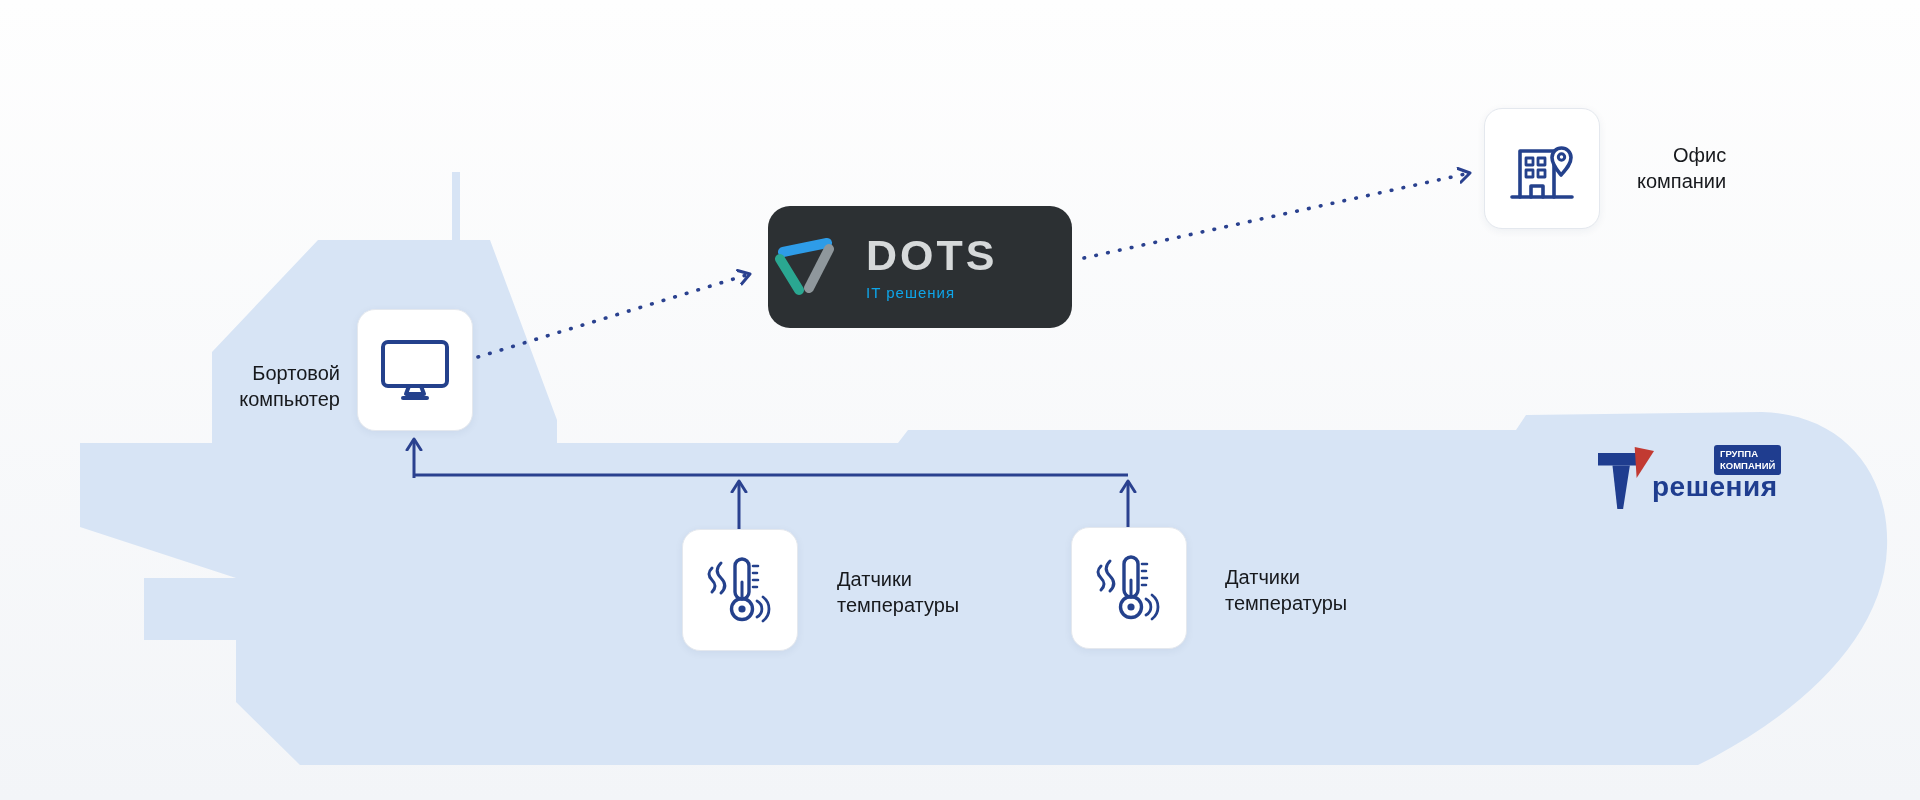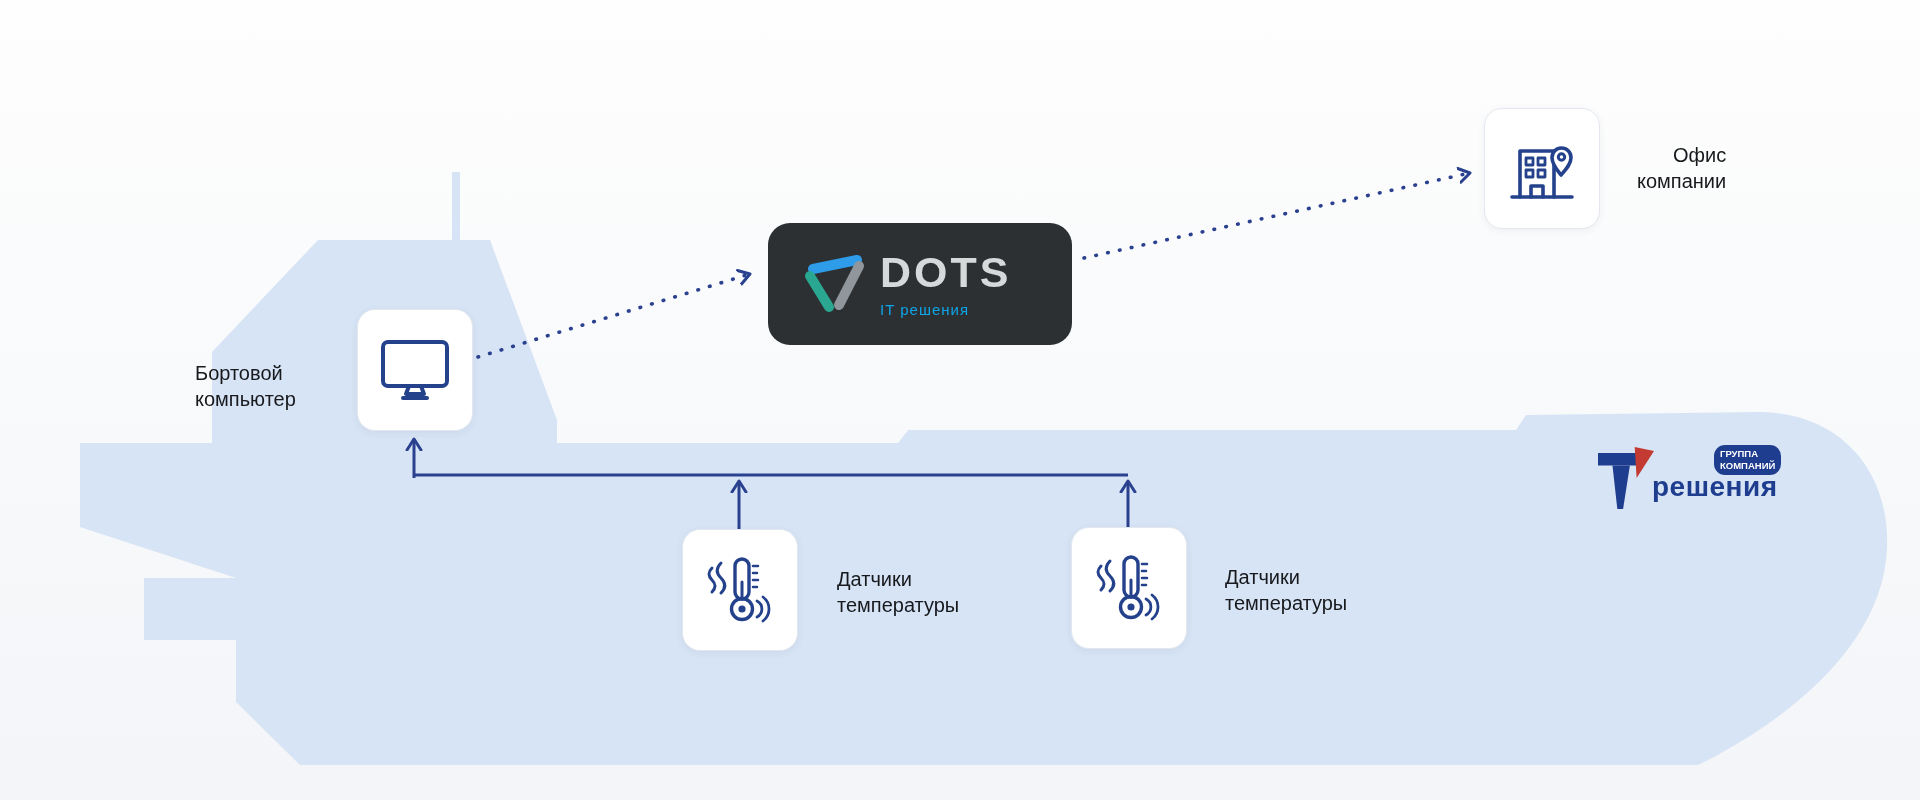--- a/index.html
+++ b/index.html
@@ -28,37 +28,35 @@
   .card-sensor1  { left: 682px;  top: 529px; width: 114px; height: 120px; }
   .card-sensor2  { left: 1071px; top: 527px; width: 114px; height: 120px; }
 
   .node-label {
     position: absolute;
     color: #17191d;
     font-size: 20px;
     line-height: 1.32;
     white-space: pre-line;
   }
-  .label-computer { left: 195px; top: 360px; width: 145px; text-align: left; }
+  .label-computer { left: 195px; top: 360px; width: 145px; text-align: right; }
   .label-office   { left: 1637px; top: 142px; text-align: right; }
   .label-sensor1  { left: 837px;  top: 566px; text-align: left; }
   .label-sensor2  { left: 1225px; top: 564px; text-align: left; }
 
   .dots-badge {
     position: absolute;
     left: 768px; top: 206px;
     width: 304px; height: 122px;
     background: #2c3033;
     border-radius: 22px;
     display: flex;
     align-items: center;
-    padding-left: 30px;
     box-sizing: border-box;
-    gap: 8px;
-    margin-top: 17px;
+    gap: 24px;
   }
   .dots-texts { display: flex; flex-direction: column; }
   .dots-title {
     color: #d6d9da;
     font-size: 43px;
     font-weight: bold;
     letter-spacing: 3px;
     line-height: 1.05;
   }
   .dots-subtitle {
@@ -80,21 +78,21 @@
   }
   .t-badge {
     position: absolute;
     left: 116px; top: 0;
     background: #1f3d8f;
     color: #ffffff;
     font-size: 9.5px;
     font-weight: bold;
     line-height: 1.25;
     padding: 3px 6px;
-    border-radius: 11px;
+    border-radius: 3px;
     white-space: pre-line;
   }
 </style>
 </head>
 <body>
 
 <div class="stage">
 
   <svg class="scene" width="1920" height="800" viewBox="0 0 1920 800">
     <defs>

